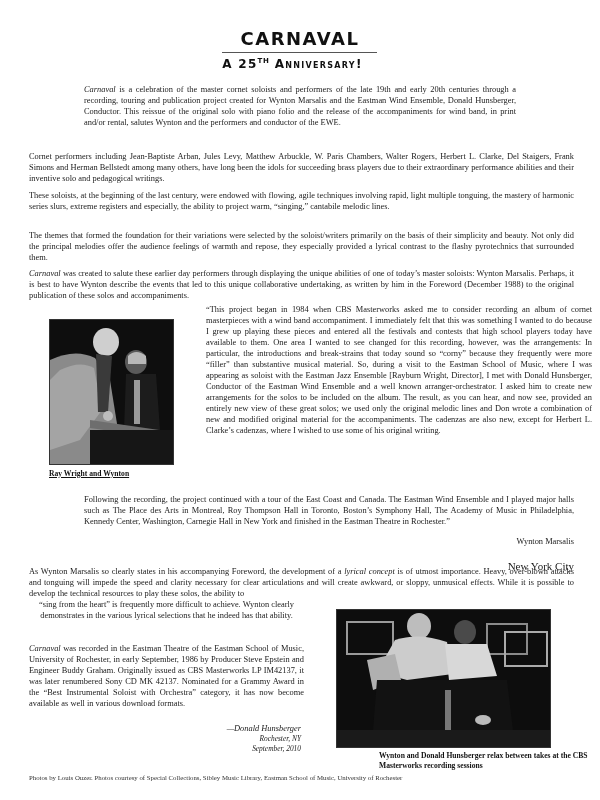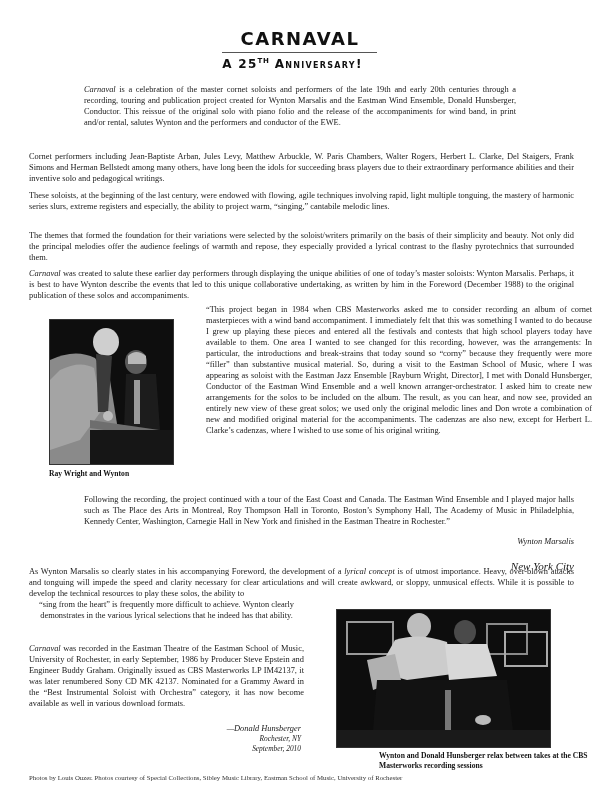--- a/index.html
+++ b/index.html
@@ -28,37 +28,37 @@
     margin: 0; font-size: 8.4px; line-height: 11px; text-align: justify;
   }
   .blk { position: absolute; }
   .intro { left: 84px; width: 432px; top: 84px; }
   .p1 { left: 29px; width: 545px; top: 151px; }
   .p2 { left: 29px; width: 545px; top: 190px; }
   .p3 { left: 29px; width: 545px; top: 230px; }
   .p4 { left: 29px; width: 545px; top: 268px; }
   .quote1 { left: 188px; width: 386px; top: 304px; margin-left: 18px; }
   .quote2 { left: 84px; width: 490px; top: 494px; }
-  .sig1 { position: absolute; right: 26px; top: 536px; text-align: right; font-size: 8.4px; line-height: 11px; font-style: italic; }
+  .sig1 { position: absolute; right: 26px; top: 536px; text-align: right; font-size: 8.4px; line-height: 11px; }
   .sig1 .city { font-size: 11px; margin-top: 14px; }
   .p5 { left: 29px; width: 545px; top: 566px; }
   .p6 { left: 29px; width: 275px; top: 599px; text-align: center; }
   .p7 { left: 29px; width: 275px; top: 643px; }
   .sig2 { position: absolute; left: 200px; width: 101px; top: 723px; text-align: right; font-size: 8.4px; line-height: 11px; font-style: italic; }
   .sig2 .small { font-size: 7.4px; line-height: 10px; }
   .photo {
     position: absolute; background: #111; overflow: hidden;
     border: 1px solid #333;
   }
   .photo1 { left: 49px; top: 319px; width: 123px; height: 144px; }
   .photo2 { left: 336px; top: 609px; width: 213px; height: 137px; }
   .cap {
     position: absolute; font-size: 7.6px; line-height: 9.5px; font-weight: bold; color: #111;
   }
-  .cap1 { left: 49px; top: 469px; }
+  .cap1 { left: 49px; top: 469px; text-decoration: underline; }
   .cap2 { left: 336px; top: 751px; width: 250px; margin-left: 43px; }
   .credit {
     position: absolute; left: 29px; top: 773px; font-size: 6.8px; line-height: 9px; color: #333;
   }
   em { font-style: italic; }
 </style>
 </head>
 <body>
 
 <div class="title">CARNAVAL</div>

